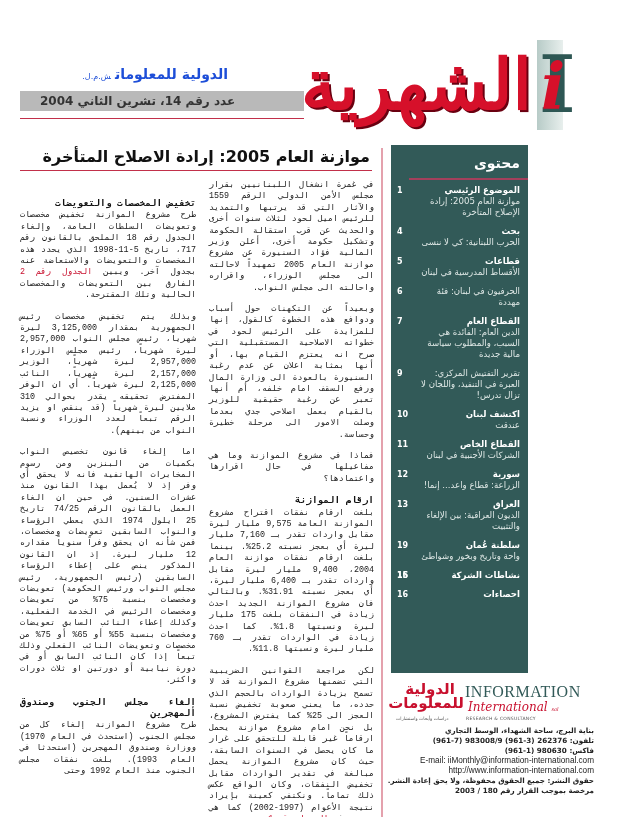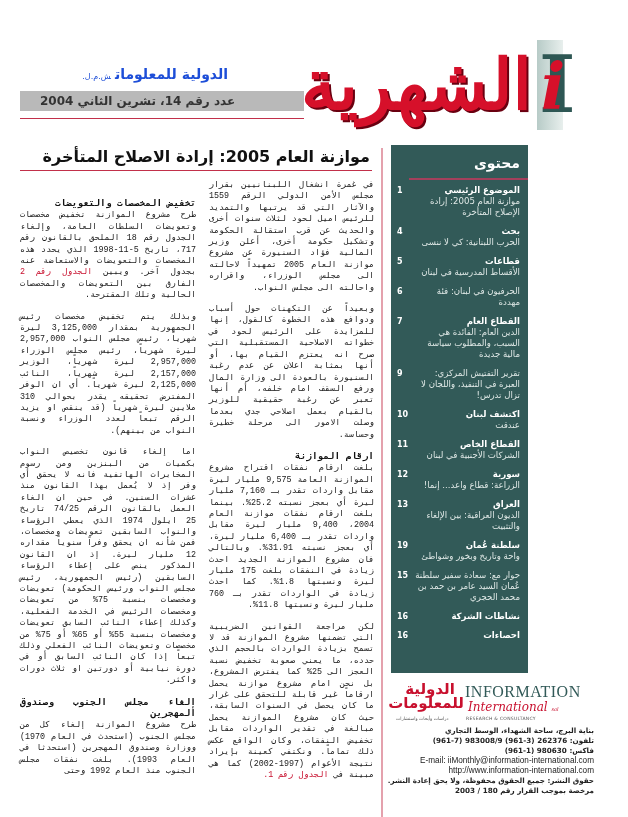--- a/index.html
+++ b/index.html
@@ -125,37 +125,37 @@
         <span class="cat">العراق</span>
         <span class="txt">الديون العراقية: بين الإلغاء والتثبيت</span>
         <span class="pg">13</span>
       </div>
     <div class="toc-item">
         <span class="cat">سلطنة عُمان</span>
         <span class="txt">واحة وتاريخ وبخور وشواطئ</span>
         <span class="pg">19</span>
       </div>
     <div class="toc-item">
-        <span class="txt">حوار مع: سعادة سفير سلطنة عُمان السيد عامر بن حمد بن محمد الحجري</span>
         <span class="pg">15</span>
       </div>
     <div class="toc-item">
         <span class="cat">نشاطات الشركة</span>
         <span class="pg">16</span>
       </div>
     <div class="toc-item">
         <span class="cat">احصاءات</span>
         <span class="pg">16</span>
       </div>
   </div>
 </div>
 
 <div class="abs col col-mid">
   <p>في غمرة انشغال اللبنانيين بقرار مجلس الأمن الدولي الرقم 1559 والآثار التي قد يرتبها والتمديد للرئيس اميل لحود لثلاث سنوات أخرى والحديث عن قرب استقالة الحكومة وتشكيل حكومة أخرى، أعلن وزير المالية فؤاد السنيورة عن مشروع موازنة العام 2005 تمهيداً لاحالته الى مجلس الوزراء، واقراره واحالته الى مجلس النواب.</p>
   <p>وبعيداً عن التكهنات حول أسباب ودوافع هذه الخطوة كالقول، إنها للمزايدة على الرئيس لحود في خطواته الاصلاحية المستقبلية التي صرح انه يعتزم القيام بها، أو أنها بمثابة اعلان عن عدم رغبة السنيورة بالعودة الى وزارة المال ورفع السقف امام خلفه، أم أنها تعبر عن رغبة حقيقية للوزير بالقيام بعمل اصلاحي جدي بعدما وصلت الامور الى مرحلة خطيرة وحساسة.</p>
+  <p>فماذا في مشروع الموازنة وما هي مفاعيلها في حال اقرارها واعتمادها؟</p>
   <h3>ارقام الموازنة</h3>
   <p>بلغت ارقام نفقات اقتراح مشروع الموازنة العامة 9,575 مليار ليرة مقابل واردات تقدر بـ 7,160 مليار ليرة أي بعجز نسبته 25.2%. بينما بلغت ارقام نفقات موازنة العام 2004، 9,400 مليار ليرة مقابل واردات تقدر بـ 6,400 مليار ليرة، أي بعجز نسبته 31.91%. وبالتالي فان مشروع الموازنة الجديد احدث زيادة في النفقات بلغت 175 مليار ليرة ونسبتها 1.8%. كما احدث زيادة في الواردات تقدر بـ 760 مليار ليرة ونسبتها 11.8%.</p>
   <p><span>لكن مراجعة القوانين الضريبية التي تضمنها مشروع الموازنة قد لا تسمح بزيادة الواردات بالحجم الذي حدده، ما يعني صعوبة تخفيض نسبة العجز الى 25% كما يفترض المشروع، بل نحن امام مشروع موازنة يحمل ارقاماً غير قابلة للتحقق على غرار ما كان يحصل في السنوات السابقة، حيث كان مشروع الموازنة يحمل مبالغة في تقدير الواردات مقابل تخفيض النفقات، وكان الواقع عكس ذلك تماماً. ونكتفي كعينة بإيراد نتيجة الأعوام (1997-2002) كما هي مبينة في</span> <span class="red">الجدول رقم 1.</span></p>
 </div>
 
 <div class="abs col col-left">
   <h3>تخفيض المخصصات والتعويضات</h3>
   <p><span>طرح مشروع الموازنة تخفيض مخصصات وتعويضات السلطات العامة، وإلغاء الجدول رقم 18 الملحق بالقانون رقم 717، تاريخ 5-11-1998 الذي يحدد هذه المخصصات والتعويضات والاستعاضة عنه بجدول آخر. ويبين</span> <span class="red">الجدول رقم 2</span> <span>الفارق بين التعويضات والمخصصات الحالية وتلك المقترحة.</span></p>
   <p>وبذلك يتم تخفيض مخصصات رئيس الجمهورية بمقدار 3,125,000 ليرة شهرياً، رئيس مجلس النواب 2,957,000 ليرة شهرياً، رئيس مجلس الوزراء 2,957,000 ليرة شهرياً، الوزير 2,157,000 ليرة شهرياً، النائب 2,125,000 ليرة شهرياً. أي ان الوفر المفترض تحقيقه يقدر بحوالي 310 ملايين ليرة شهرياً (قد ينقص او يزيد الرقم تبعاً لعدد الوزراء ونسبة النواب من بينهم).</p>
   <p>اما إلغاء قانون تخصيص النواب بكميات من البنزين ومن رسوم المخابرات الهاتفية فانه لا يحقق أي وفر إذ لا يُعمل بهذا القانون منذ عشرات السنين. في حين ان الغاء العمل بالقانون الرقم 74/25 تاريخ 25 ايلول 1974 الذي يعطي الرؤساء والنواب السابقين تعويضات ومخصصات، فمن شأنه ان يحقق وفراً سنوياً مقداره 12 مليار ليرة. إذ ان القانون المذكور ينص على إعطاء الرؤساء السابقين (رئيس الجمهورية، رئيس مجلس النواب ورئيس الحكومة) تعويضات ومخصصات بنسبة 75% من تعويضات ومخصصات الرئيس في الخدمة الفعلية، وكذلك إعطاء النائب السابق تعويضات ومخصصات بنسبة 55% أو 65% أو 75% من مخصصات وتعويضات النائب الفعلي وذلك تبعاً إذا كان النائب السابق أو في دورة نيابية أو دورتين او ثلاث دورات واكثر.</p>

